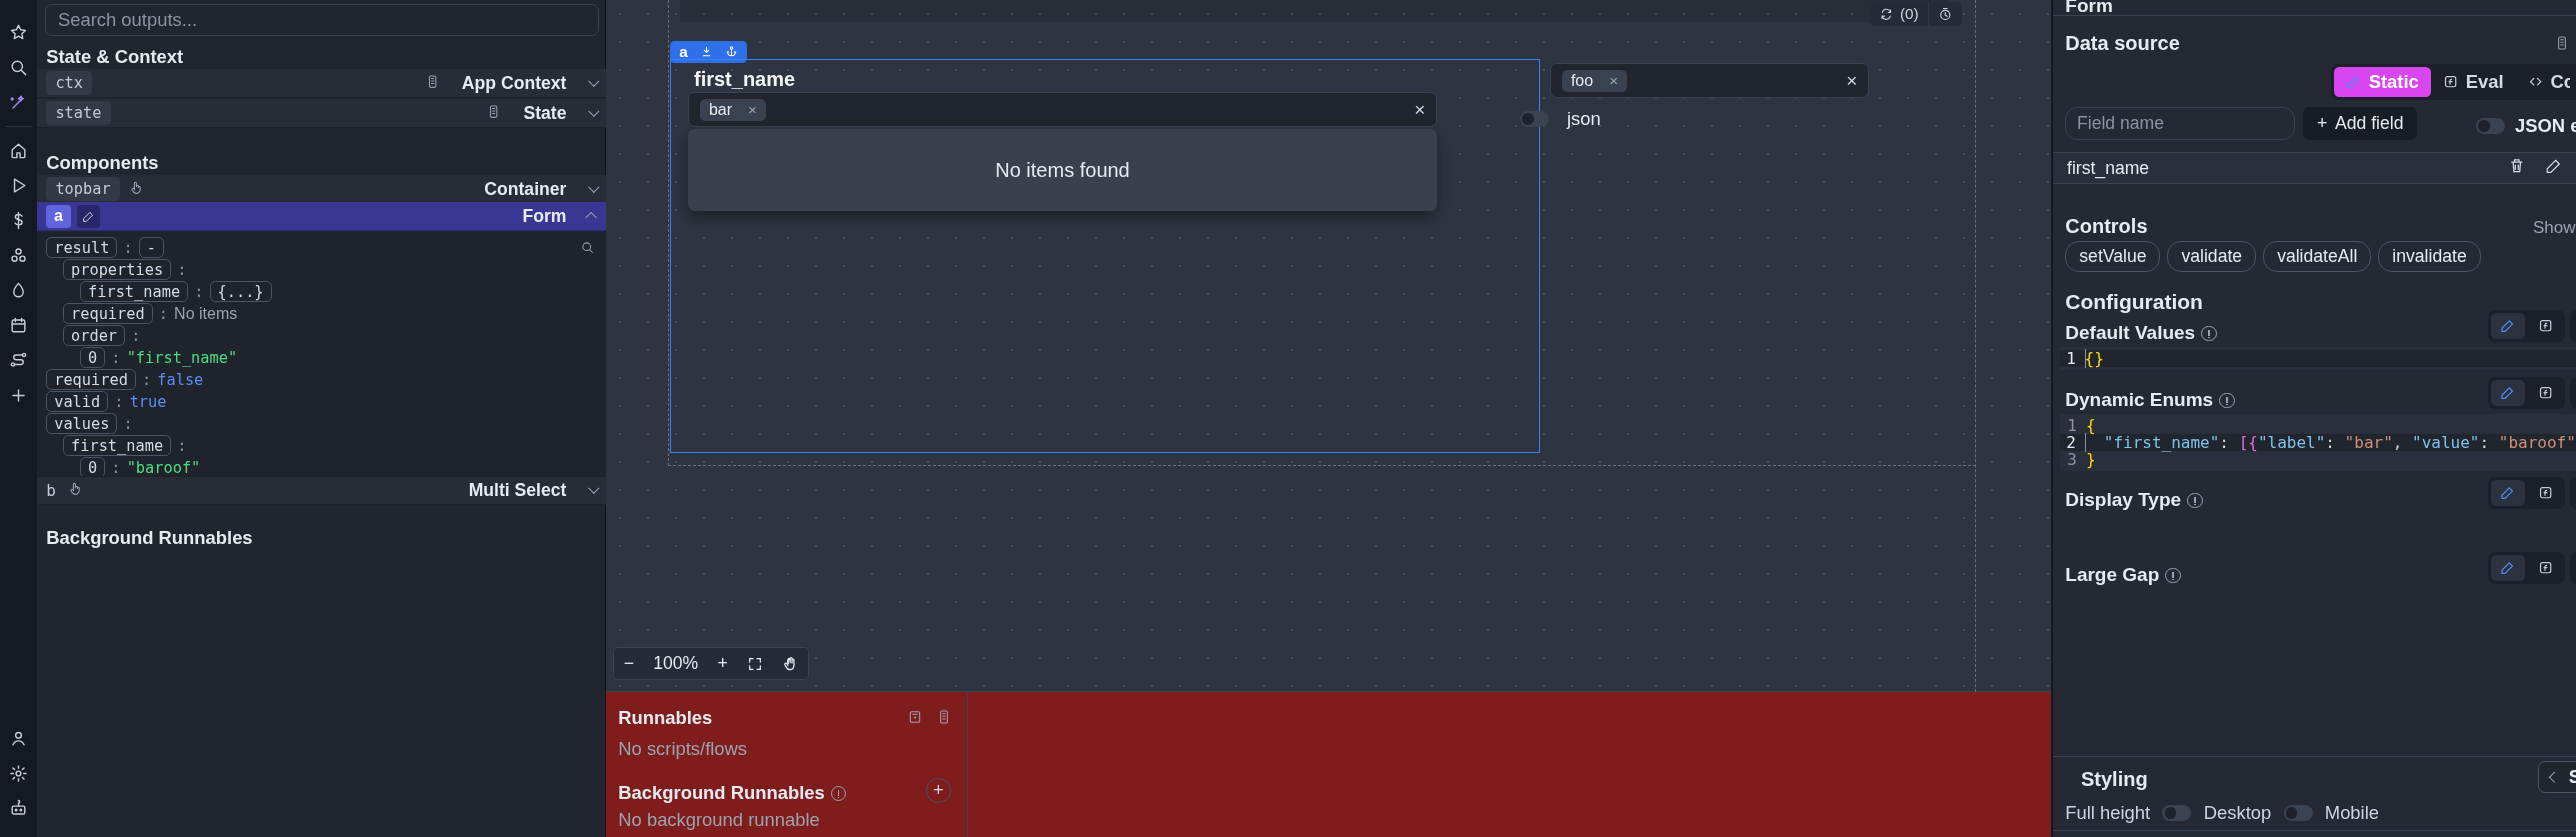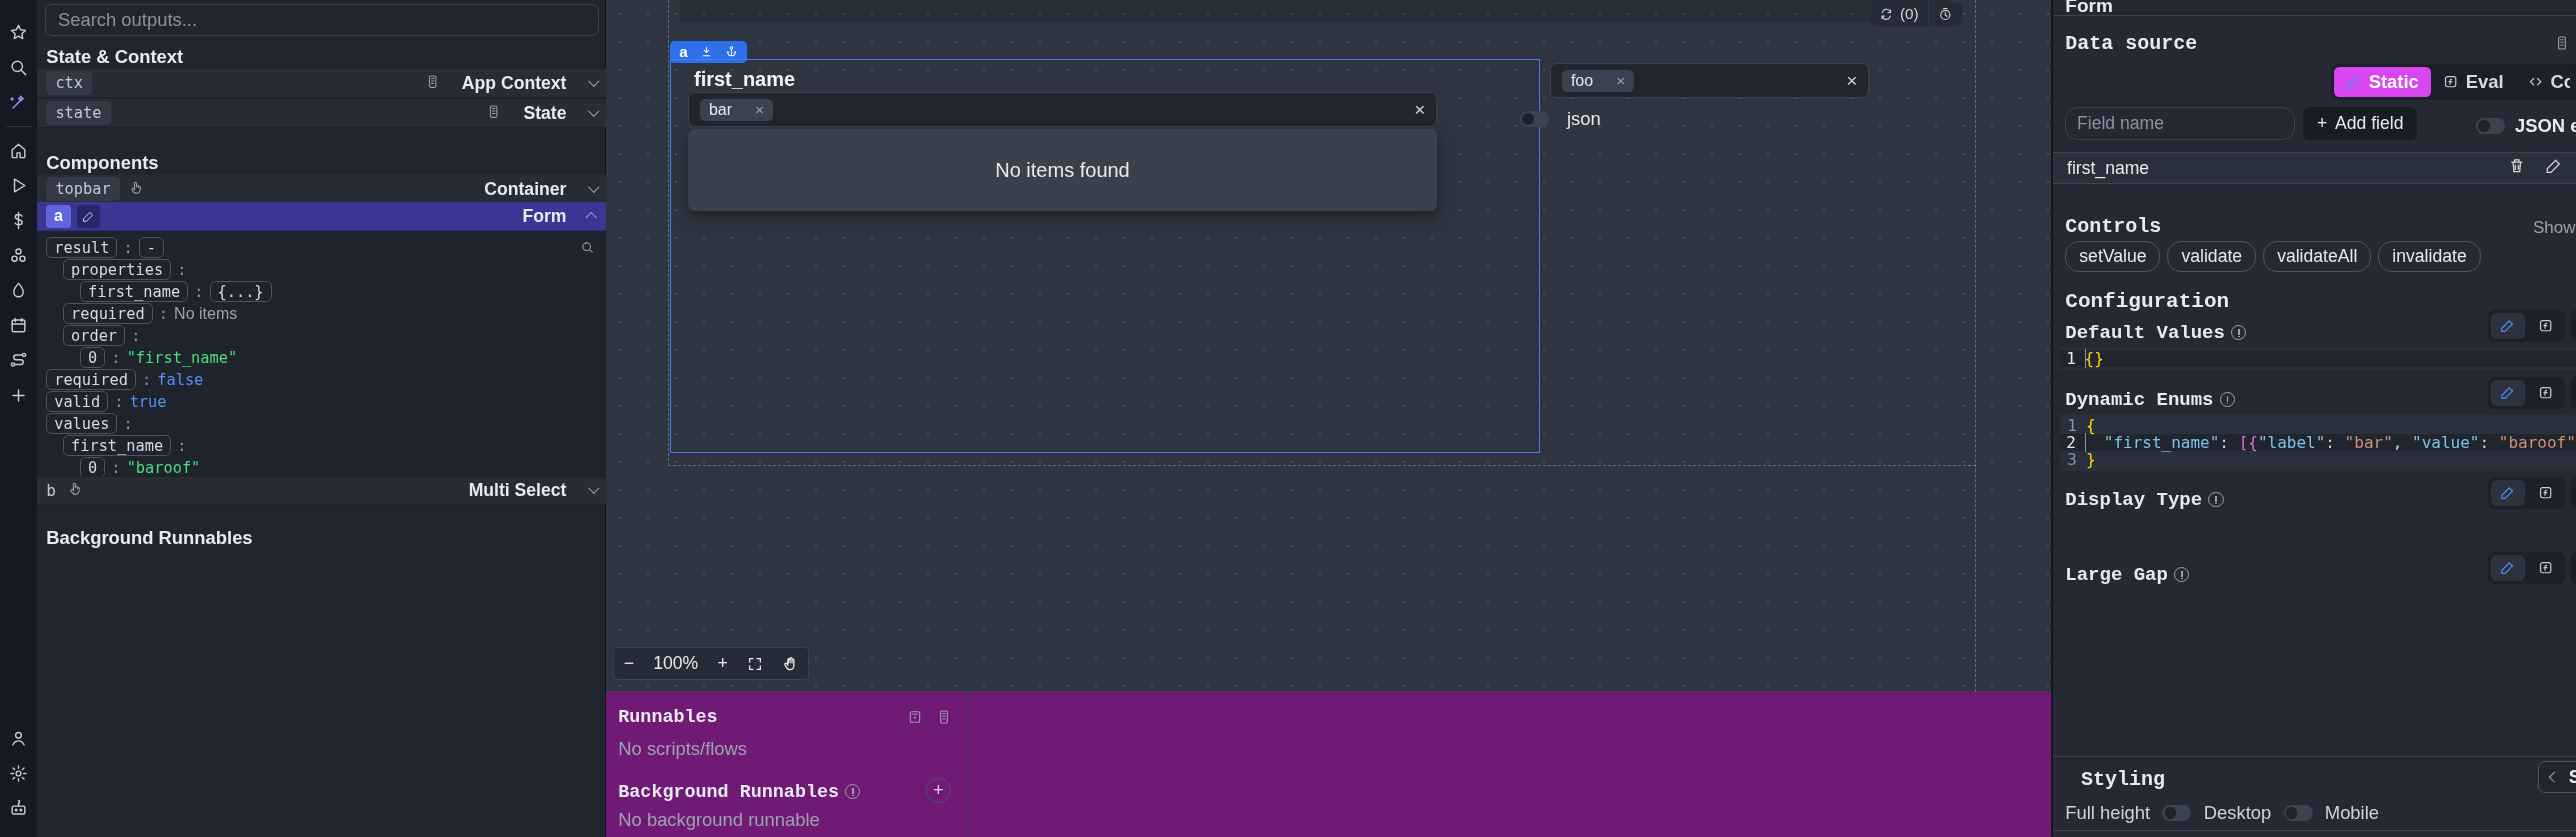--- a/index.html
+++ b/index.html
@@ -1,21 +1,21 @@
 <!DOCTYPE html>
 <html style="font-size:12.3px"><head>
 <meta charset="utf-8">
 <style>
   * { margin:0; padding:0; box-sizing:border-box; }
   html,body { background:#181c24; }
   body { width:2576px; height:837px; position:relative; overflow:hidden;
          font-family:"Liberation Sans", sans-serif; color:#e7eaf0; }
   .abs { position:absolute; }
   .row { display:flex; align-items:center; }
-  .sb { font-weight:700;font-family:Liberation Mono, monospace; }
+  .sb { font-weight:700; }
   .muted { color:#9ca3af; }
 
   
   #rail { left:0; top:0; width:37px; height:837px; background:#151921; display:flex; flex-direction:column; align-items:center; }
   .ric { width:37px; height:35px; display:flex; align-items:center; justify-content:center; color:#c7cdd8; }
   .ric svg { width:19px; height:19px; stroke:#c7cdd8; stroke-width:1.8; fill:none; stroke-linecap:round; stroke-linejoin:round; }
   .ric.active svg { stroke:#a78bfa; }
   .rail-div { width:26px; border-top:0.8px solid #2c323e; margin:6.1px 0; }
 
   
@@ -50,37 +50,37 @@
             background-image:radial-gradient(circle, #47505f 1.2px, transparent 1.3px);
             background-size:28px 28px; border-bottom:0.8px solid #3b4250; }
   .dashV { border-left:1.5px dashed #67707f; width:0; }
   .dashH { border-top:1.5px dashed #67707f; height:0; }
   #topstrip { left:74px; top:0; width:1269px; height:21.5px; background:rgba(0,0,0,.12); }
   #seltag { left:64px; top:41px; height:21.5px; background:#2f6fea; border-radius:4.6px; display:flex; align-items:center; padding:0 9.2px; gap:12.3px; color:#fff; font-size:15.3px; font-weight:700; }
   #seltag svg { width:13px; height:13px; stroke:#fff; stroke-width:1.9; fill:none; stroke-linecap:round; }
   #formcomp { left:64px; top:59px; width:870px; height:394px; border:1.5px solid #3c82f6; }
   #fieldlabel { left:23px; top:7.7px; font-size:20px; font-weight:700; color:#f3f4f6; }
   .msinput { background:#20252e; border:0.8px solid #3b4250; border-radius:7px; display:flex; align-items:center; padding:0 10.7px; }
-  .chip { background:#3a4150; border-radius:5.4px; height:22px; display:flex; align-items:center; gap:23px; padding:0 9.2px; font-size:16px; color:#e7eaf0; }
+  .chip { background:#3a4150; border-radius:5.4px; height:22px; display:flex; align-items:center; gap:16px; padding:0 9.2px; font-size:16px; color:#e7eaf0; }
   .chip .x { color:#9ca3af; font-size:15.3px; }
   .clearx { margin-left:auto; color:#d1d5db; font-size:19px; }
   #dropdown { left:17px; top:69px; width:749px; height:82px; background:#3a414d; border-radius:7px; box-shadow:0 6.1px 14px rgba(0,0,0,.35); display:flex; align-items:center; justify-content:center; font-size:20px; color:#e7eaf0; }
   .toggle { width:29px; height:16px; background:#3b4250; border-radius:8.4px; position:relative; }
   .toggle::after { content:""; position:absolute; left:2.3px; top:2.3px; width:11.5px; height:11.5px; border-radius:50%; background:#1d222b; }
   #jsontoggle-wrap { left:849px; top:48px; display:flex; align-items:center; gap:18px; font-size:18.4px; color:#e7eaf0; }
   #canvasbtns { left:1264px; top:2.3px; height:24px; display:flex; }
   .cbtn { background:#262c37; display:flex; align-items:center; gap:6.1px; padding:0 9.2px; color:#d1d5db; font-size:15.3px; }
   .cbtn svg { width:14.6px; height:14.6px; stroke:#d1d5db; stroke-width:1.8; fill:none; stroke-linecap:round; }
   .cbtn:first-child { border-radius:4.6px 0 0 4.6px; border-right:0.8px solid #323844; }
   .cbtn:last-child { border-radius:0 4.6px 4.6px 0; }
   #zoombar { left:7px; top:647px; width:196px; height:33px; background:#262c37; border:0.8px solid #3b4250; border-radius:3.8px; display:flex; align-items:center; justify-content:space-around; font-size:17.6px; color:#e7eaf0; }
   #zoombar svg { width:16px; height:16px; stroke:#e7eaf0; stroke-width:1.9; fill:none; stroke-linecap:round; }
 
   
-  #bottompanel { left:606px; top:692px; width:1445px; height:145px; background:#701a75; }
+  #bottompanel { left:606px; top:692px; width:1445px; height:145px; background:#7f1d1d; }
   #bp-div { left:361px; top:0; height:145px; border-left:0.8px solid #3b4250; width:0; position:absolute; }
   .panel-ic svg { width:16px; height:16px; stroke:#9ca3af; stroke-width:1.6; fill:none; }
   #addbg { left:320px; top:86px; width:24.5px; height:24.5px; border:0.8px solid #4b5563; border-radius:50%; display:flex; align-items:center; justify-content:center; color:#d1d5db; font-size:18.4px; }
   .info-ic { display:inline-block; width:15.3px; height:15.3px; border:1.2px solid #9ca3af; border-radius:50%; position:relative; vertical-align:-2.3px; margin-left:6.1px; }
   .info-ic::after { content:""; position:absolute; left:6.1px; top:3.1px; width:1.5px; height:6.1px; background:#9ca3af; }
   .info-ic::before { content:""; position:absolute; left:6.1px; top:10px; width:1.5px; height:0.8px; background:#9ca3af; }
 
   
   #inspector { left:2052px; top:0; width:524px; height:837px; background:#242933; border-left:0.8px solid #10131a; }
   #insp-title { left:12.3px; top:-4.6px; font-size:19px; font-weight:700; }

